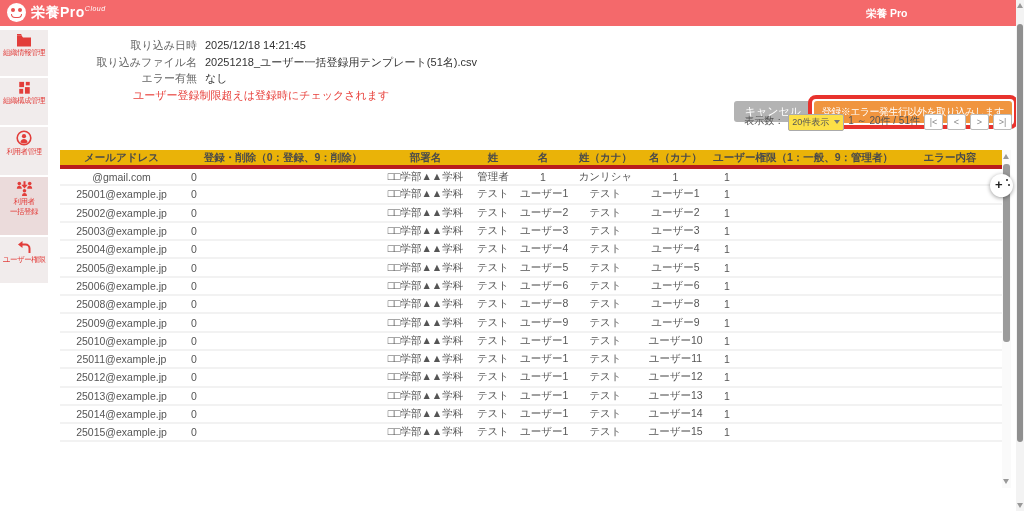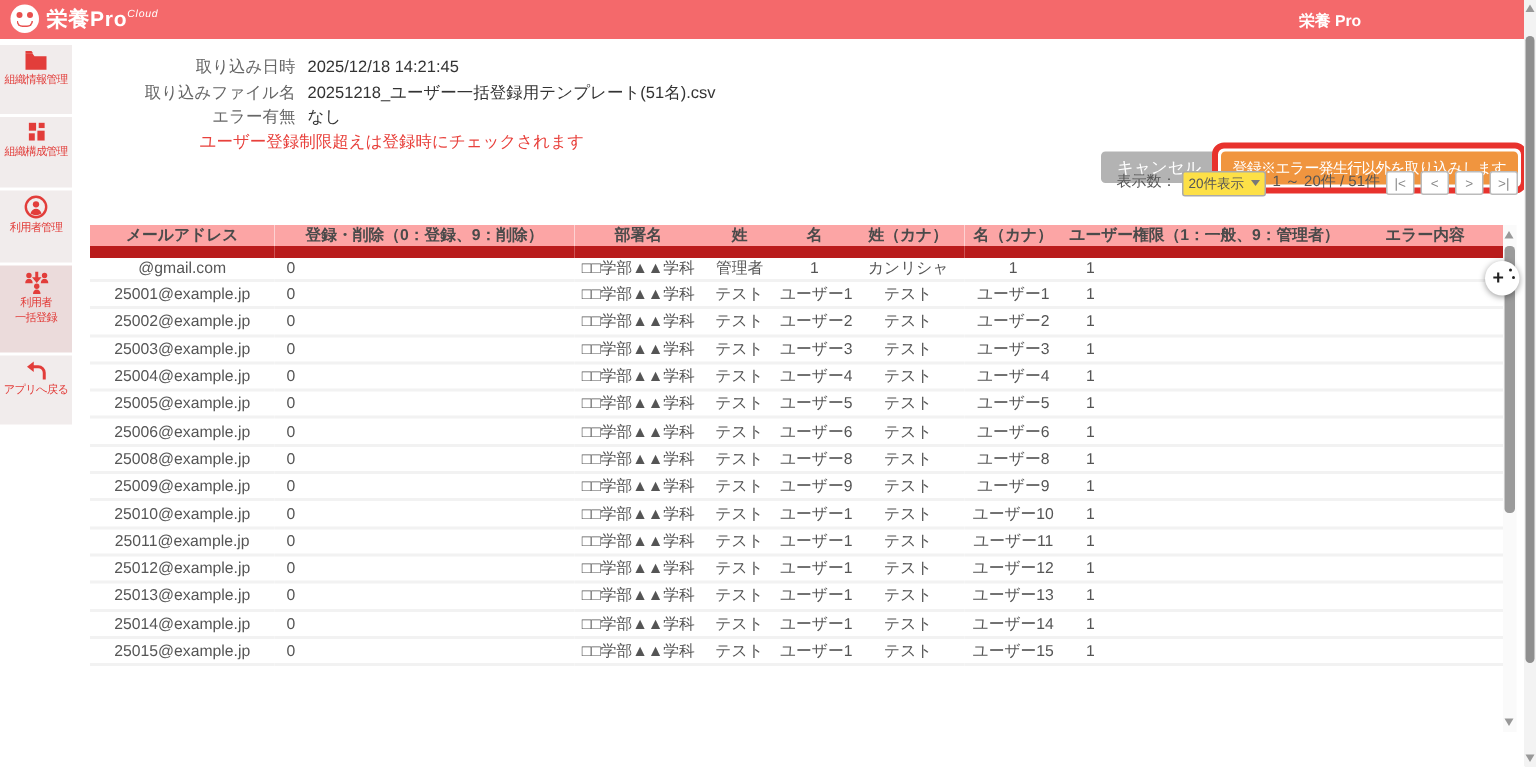--- a/index.html
+++ b/index.html
@@ -44,22 +44,22 @@
   .page-size { position:relative; border:1px solid #aaa; border-radius:2px; background:#fde047;
     font-size:9px; color:#555; padding:1px 14px 1px 3px; cursor:pointer; }
   .page-size .caret { position:absolute; right:3px; top:5px; width:0; height:0;
     border-left:3.5px solid transparent; border-right:3.5px solid transparent; border-top:4px solid #777; }
   .nav-btn { min-width:19px; height:16px; border:1px solid #bbb; border-radius:2px; background:#fff;
     color:#888; font-size:9px; line-height:14px; text-align:center; cursor:pointer; padding:0 2px; }
 
   
   .table-wrap { position:absolute; left:60px; top:150px; width:942px; height:338px; overflow:hidden; }
   table { width:942px; border-collapse:collapse; table-layout:fixed; }
-  thead th { background:#fca5a5; color:#4a4a4a; font-size:10.5px; font-weight:bold;
-    height:17px; padding:0 2px; border-bottom:8px solid #b91c1c; white-space:nowrap; overflow:hidden; }
+  thead th { background:#eab308; color:#4a4a4a; font-size:10.5px; font-weight:bold;
+    height:17px; padding:0 2px; border-bottom:4px solid #b91c1c; white-space:nowrap; overflow:hidden; }
   tbody td { height:18.3px; font-size:10.5px; color:#555; text-align:center; padding:0 2px;
     border-bottom:2px solid #f2f2f2; white-space:nowrap; overflow:hidden; background:#fff; }
   .col0{width:123px;} .col1{width:200px;} .col2{width:85px;} .col3{width:50px;} .col4{width:50px;}
   .col5{width:75px;} .col6{width:65px;} .col7{width:190px;} .col8{width:104px;}
   td.col1 { text-align:left; padding-left:8px; }
   td.col7 { text-align:left; padding-left:16px; }
 
   
   .inner-scrollbar { position:absolute; left:1002px; top:150px; width:9px; height:338px; background:#fafafa; }
   .inner-scrollbar .thumb { position:absolute; left:1px; top:14px; width:7px; height:178px; background:#9b9b9b; border-radius:3px; cursor:pointer; }
@@ -131,21 +131,21 @@
           <path d="M6 16c0-2 1.1-3 2.5-3s2.5 1 2.5 3z"></path>
       </svg>
       <span class="side-label">利用者</span>
       <span class="side-label">一括登録</span>
     </div>
     <div class="side-item">
       <svg width="16" height="14" viewBox="0 0 16 14">
         <path d="M13.5 13V8.5a4 4 0 0 0-4-4H4.5" fill="none" stroke="#e23d3a" stroke-width="2"></path>
         <path d="M6.5 1L2 4.5 6.5 8z" fill="#e23d3a"></path>
       </svg>
-      <span class="side-label">アプリへ戻る</span>
+      <span class="side-label">ユーザー権限</span>
     </div>
   </nav>
 
   <section class="import-info">
     <div class="info-row">
       <span class="info-label">取り込み日時</span>
       <span class="info-value">2025/12/18 14:21:45</span>
     </div>
     <div class="info-row">
       <span class="info-label">取り込みファイル名</span>

